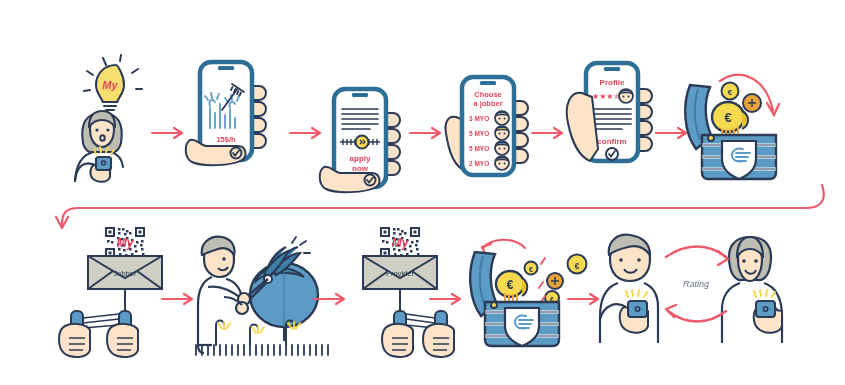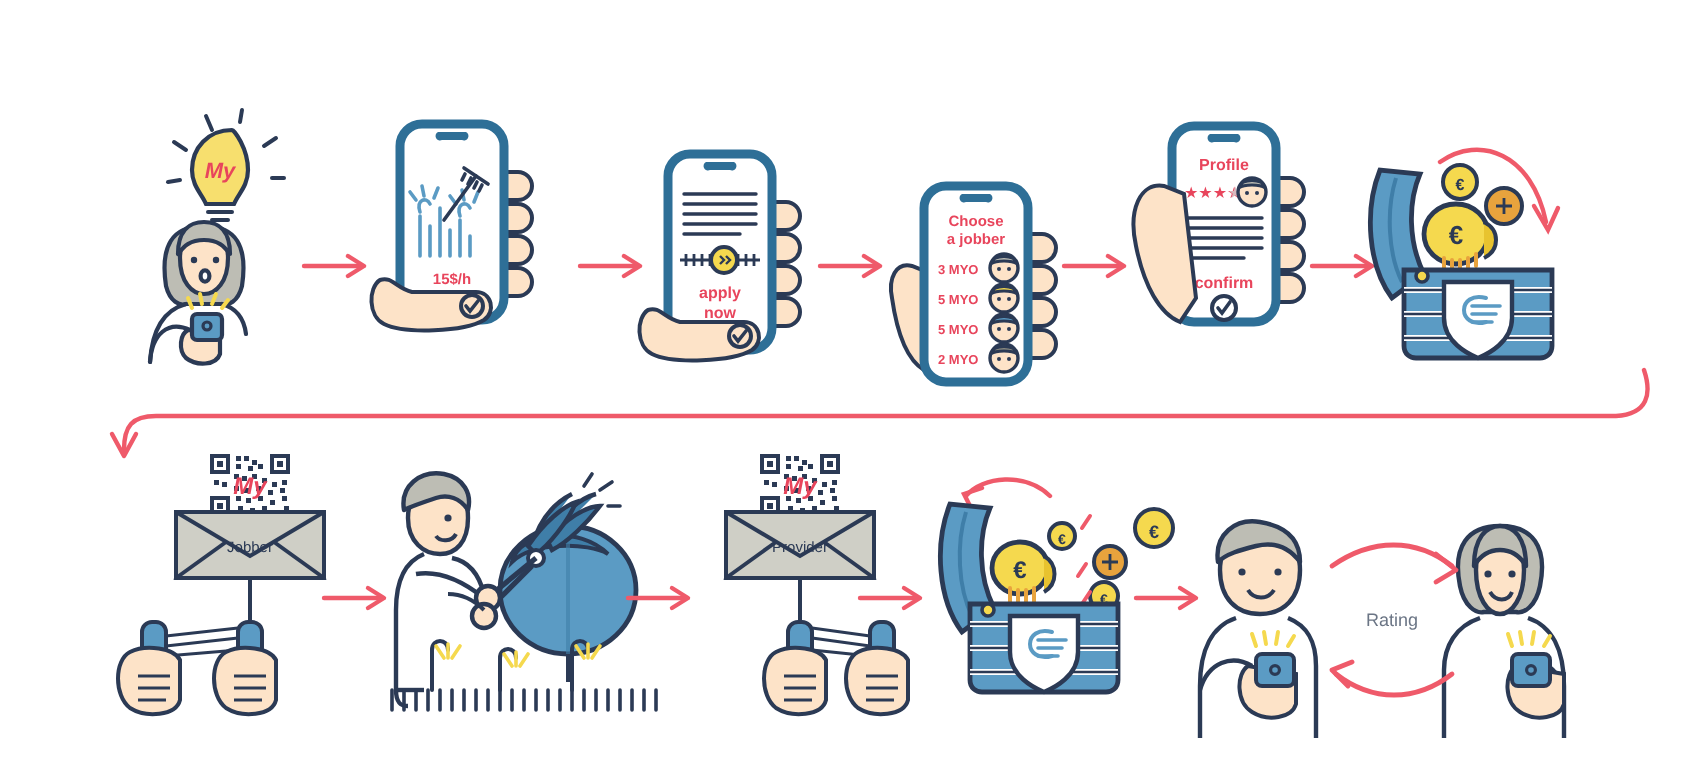--- a/index.html
+++ b/index.html
@@ -108,21 +108,21 @@
     </svg>
   </div>
 
   <div class="node" style="left:288px;top:82px;">
     <svg width="40" height="16" viewBox="0 0 40 16">
       <path d="M2 8 L30 8" stroke="#ef5a6a" stroke-width="2.2" fill="none" stroke-linecap="round"></path>
       <path d="M24 3 L32 8 L24 13" stroke="#ef5a6a" stroke-width="2.2" fill="none" stroke-linecap="round" stroke-linejoin="round"></path>
     </svg>
   </div>
 
-  <div class="node" style="left:320px;top:30px;">
+  <div class="node" style="left:320px;top:42px;">
     <svg width="96" height="112" viewBox="0 0 96 112">
       <g fill="#fde3c8" stroke="#2b3a55" stroke-width="2">
         <rect x="60" y="28" width="20" height="14" rx="7"></rect>
         <rect x="60" y="44" width="20" height="14" rx="7"></rect>
         <rect x="60" y="60" width="20" height="14" rx="7"></rect>
         <rect x="60" y="76" width="20" height="14" rx="7"></rect>
       </g>
       <rect x="14" y="4" width="52" height="98" rx="11" fill="#ffffff" stroke="#2e6f97" stroke-width="4.5"></rect>
       <path d="M33 8 h14 a2 2 0 0 1 -2 4 h-10 a2 2 0 0 1 -2 -4 z" fill="#2e6f97"></path>
       <g stroke="#2b3a55" stroke-width="1.7" stroke-linecap="round">
@@ -148,21 +148,21 @@
     </svg>
   </div>
 
   <div class="node" style="left:408px;top:82px;">
     <svg width="40" height="16" viewBox="0 0 40 16">
       <path d="M2 8 L30 8" stroke="#ef5a6a" stroke-width="2.2" fill="none" stroke-linecap="round"></path>
       <path d="M24 3 L32 8 L24 13" stroke="#ef5a6a" stroke-width="2.2" fill="none" stroke-linecap="round" stroke-linejoin="round"></path>
     </svg>
   </div>
 
-  <div class="node" style="left:438px;top:44px;">
+  <div class="node" style="left:438px;top:28px;">
     <svg width="104" height="115" viewBox="0 0 104 115">
 
       <g fill="#fde3c8" stroke="#2b3a55" stroke-width="2">
         <path d="M18 46 C10 44 6 52 8 62 C10 76 14 92 24 98 L30 86 L28 50 Z"></path>
       </g>
       <g fill="#fde3c8" stroke="#2b3a55" stroke-width="2">
         <rect x="70" y="30" width="20" height="14" rx="7"></rect>
         <rect x="70" y="46" width="20" height="14" rx="7"></rect>
         <rect x="70" y="62" width="20" height="14" rx="7"></rect>
         <rect x="70" y="78" width="20" height="14" rx="7"></rect>
@@ -563,21 +563,21 @@
     </svg>
   </div>
 
   <div class="node" style="left:566px;top:248px;">
     <svg width="40" height="16" viewBox="0 0 40 16">
       <path d="M2 8 L30 8" stroke="#ef5a6a" stroke-width="2.2" fill="none" stroke-linecap="round"></path>
       <path d="M24 3 L32 8 L24 13" stroke="#ef5a6a" stroke-width="2.2" fill="none" stroke-linecap="round" stroke-linejoin="round"></path>
     </svg>
   </div>
 
-  <div class="node" style="left:598px;top:210px;">
+  <div class="node" style="left:598px;top:184px;font-style:italic;">
     <svg width="195" height="120" viewBox="0 0 195 120">
 
       <g fill="none" stroke="#2b3a55" stroke-width="2.2" stroke-linejoin="round">
         <path d="M12 32 C12 18 22 12 32 12 C42 12 52 18 52 32 C52 46 44 54 32 54 C20 54 12 46 12 32 Z" fill="#fde3c8"></path>
         <path d="M11 28 C9 14 20 6 32 8 C44 10 52 16 52 28 C46 20 38 18 30 20 C22 22 15 24 11 28 Z" fill="#bdbdb4"></path>
         <circle cx="23" cy="33" r="1.8" fill="#2b3a55" stroke="none"></circle>
         <circle cx="41" cy="33" r="1.8" fill="#2b3a55" stroke="none"></circle>
         <path d="M26 42 C29 47 36 47 39 42" stroke-width="2"></path>
         <path d="M20 56 C8 60 2 72 2 90 L2 116" fill="#ffffff"></path>
         <path d="M46 56 C56 60 60 68 60 80 L60 116" fill="#ffffff"></path>

